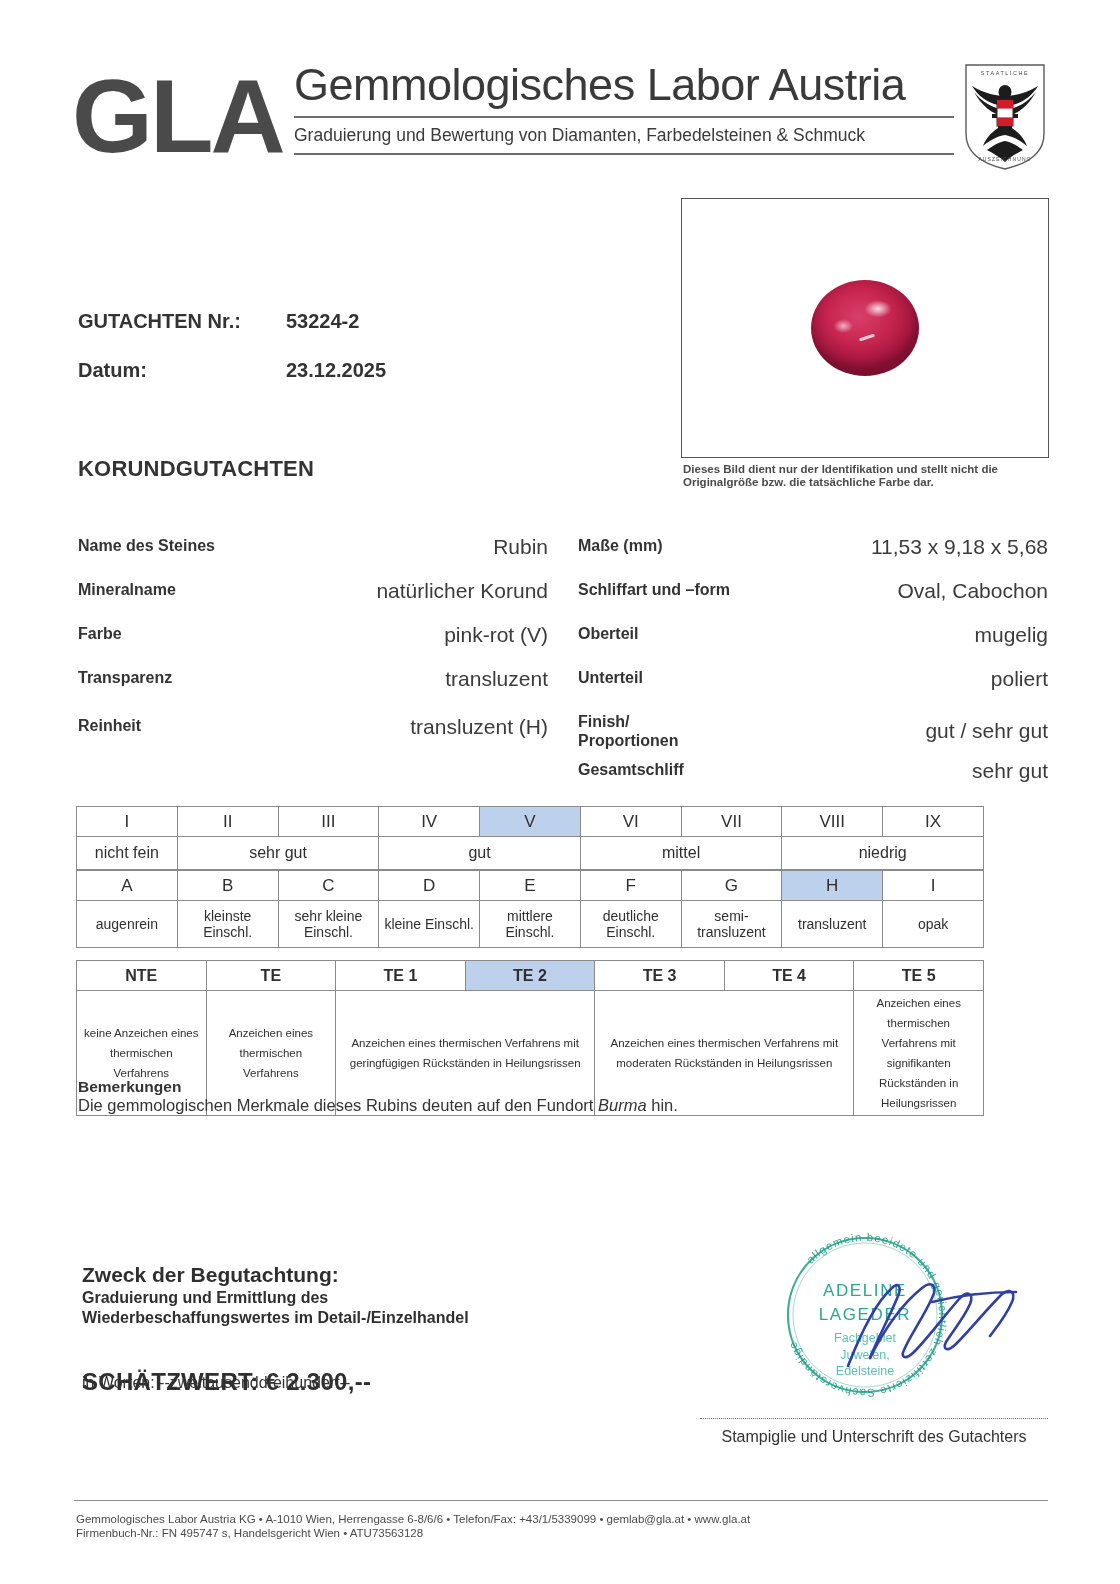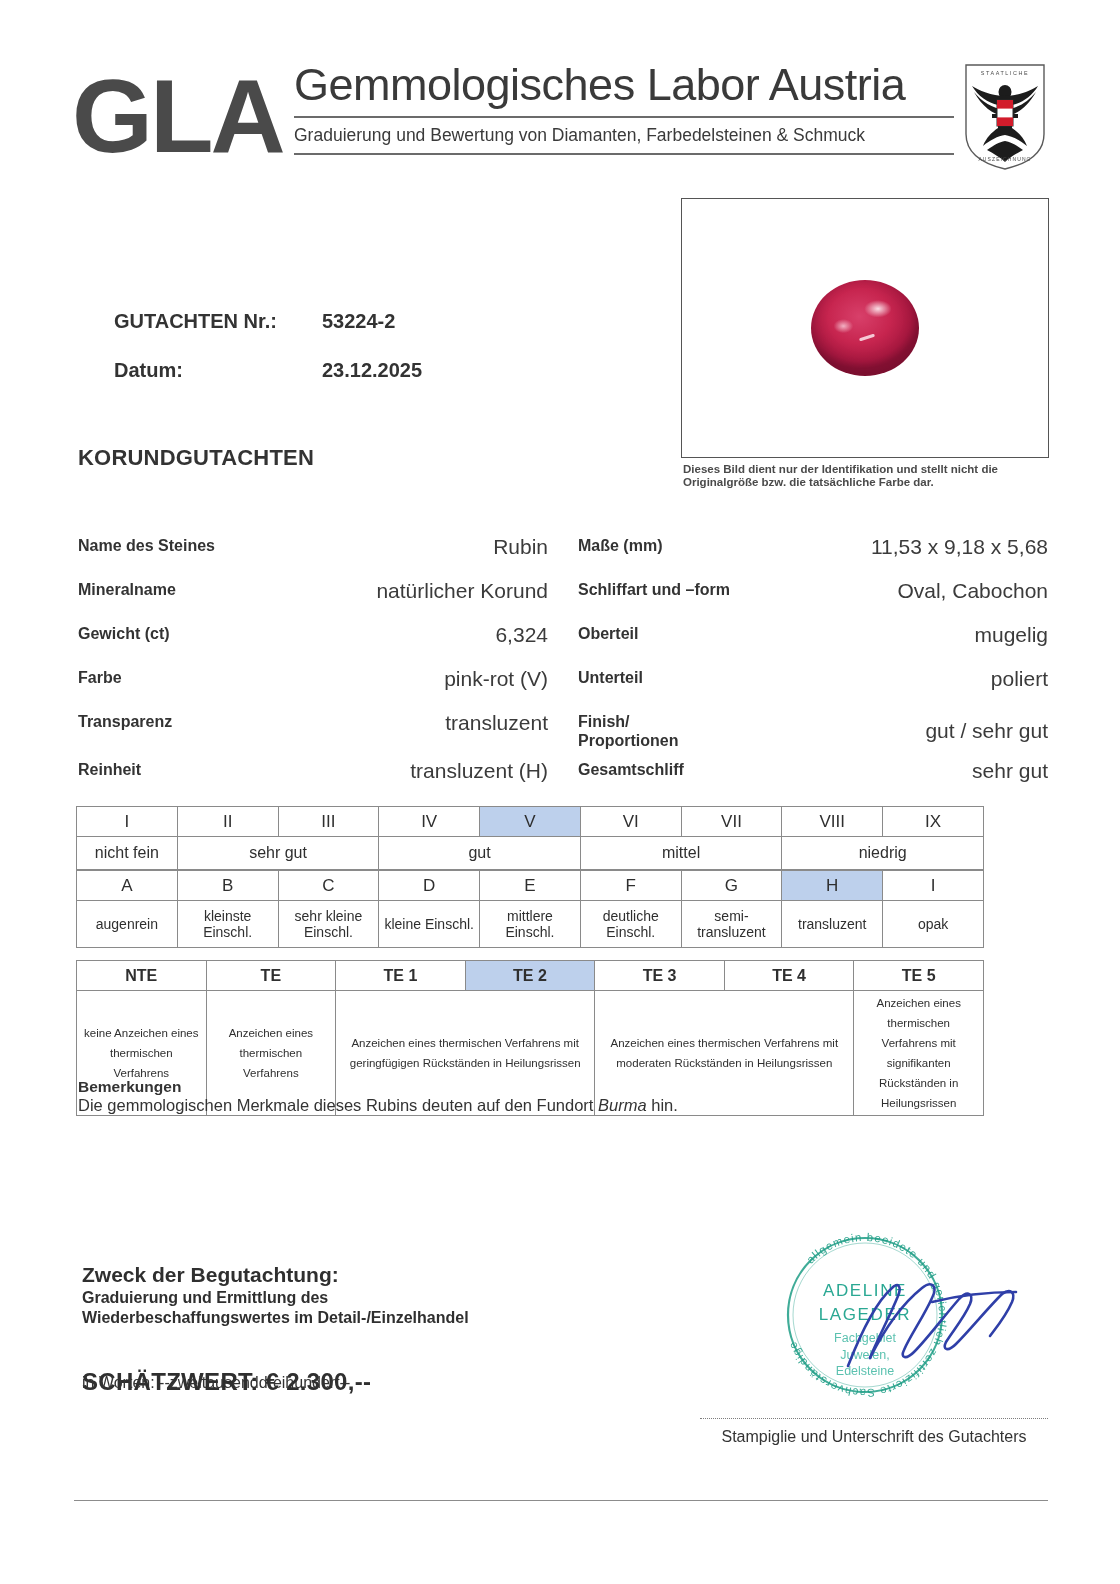--- a/index.html
+++ b/index.html
@@ -27,26 +27,26 @@
     font-weight:normal;letter-spacing:-0.5px;white-space:nowrap;
   }
   .hdr-rule{height:2px;background:#6b6b6b;margin:4px 0 6px 0;}
   .hdr-sub{
     font-size:17.5px;line-height:22px;color:#3a3a3a;white-space:nowrap;
   }
   .hdr-rule2{height:2px;background:#6b6b6b;margin-top:7px;}
   .emblem{position:absolute;left:890px;top:4px;width:86px;height:110px;}
 
   
-  .meta{position:absolute;left:78px;top:310px;width:560px;margin-left:36px;}
+  .meta{position:absolute;left:78px;top:310px;width:560px;}
   .meta-row{display:flex;margin-bottom:26px;}
   .meta-label{width:208px;font-size:20px;font-weight:bold;color:#333;}
   .meta-value{font-size:20px;font-weight:bold;color:#333;}
   .doc-type{
-    position:absolute;left:78px;top:445px;
+    position:absolute;left:78px;top:456px;
     font-size:22px;font-weight:bold;color:#333;letter-spacing:.2px;
   }
 
   
   .photo-box{
     position:absolute;left:681px;top:198px;width:366px;height:258px;
     border:1.5px solid #555;background:#fff;
   }
   .stone{
     position:absolute;left:50%;top:50%;
@@ -188,24 +188,20 @@
   <div class="props">
     <div class="prop-cols">
       <div class="prop-col">
         <div class="prop-row">
           <span class="prop-key">Name des Steines</span>
           <span class="prop-val">Rubin</span>
         </div>
         <div class="prop-row">
           <span class="prop-key">Mineralname</span>
           <span class="prop-val">natürlicher Korund</span>
-        </div>
-        <div class="prop-row">
-          <span class="prop-key">Gewicht (ct)</span>
-          <span class="prop-val">6,324</span>
         </div>
         <div class="prop-row">
           <span class="prop-key">Farbe</span>
           <span class="prop-val">pink-rot (V)</span>
         </div>
         <div class="prop-row tall">
           <span class="prop-key">Transparenz</span>
           <span class="prop-val">transluzent</span>
         </div>
         <div class="prop-row tall">
@@ -357,14 +353,18 @@
       <path d="M124 40 C132 32 138 36 134 46 C128 60 116 74 110 84 C106 92 112 94 120 86 C134 72 150 52 166 36"></path>
       <path d="M166 36 C174 30 180 34 176 44 C170 58 160 70 154 78"></path>
       <path d="M96 44 C120 38 148 34 180 34"></path>
     </g>
   </svg>
 
   <div class="sig-line"></div>
   <div class="sig-caption">Stampiglie und Unterschrift des Gutachters</div>
 
   <div class="footer-rule"></div>
+  <div class="footer">
+    <div>Gemmologisches Labor Austria KG  •  A-1010 Wien, Herrengasse 6-8/6/6  •  Telefon/Fax: +43/1/5339099  •  gemlab@gla.at  •  www.gla.at</div>
+    <div>Firmenbuch-Nr.: FN 495747 s, Handelsgericht Wien  •  ATU73563128</div>
+  </div>
 
 </div>
 
 </body></html>

